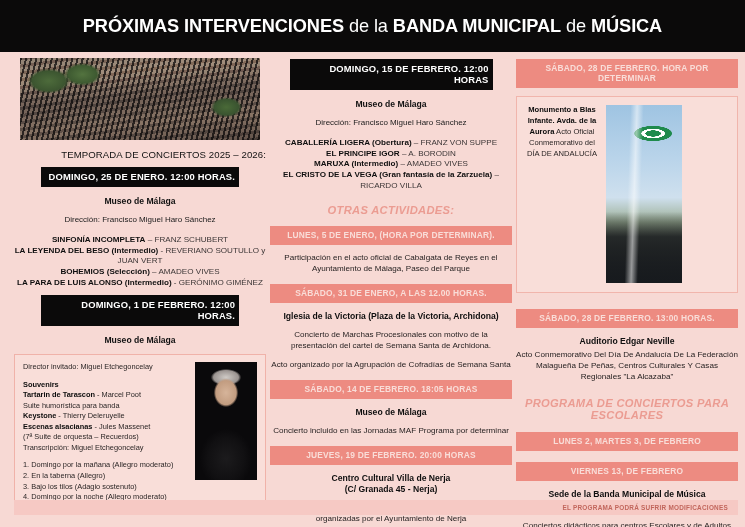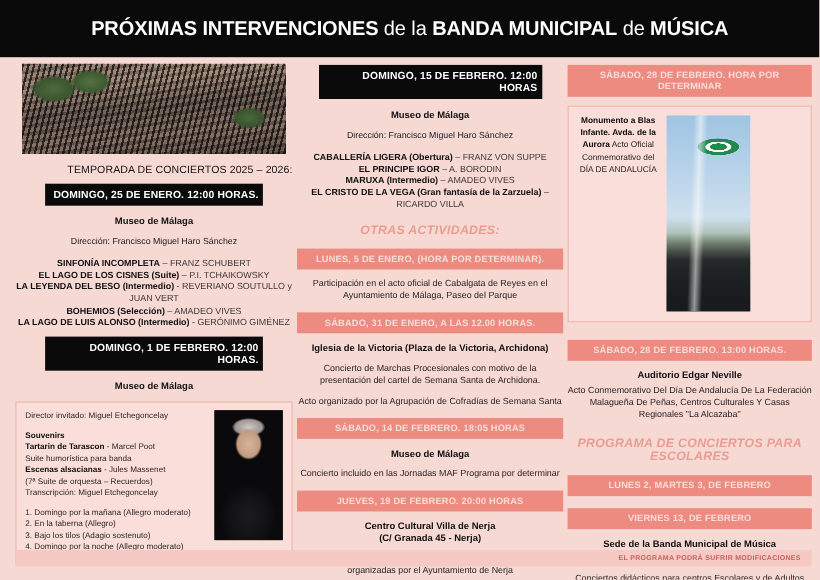--- a/index.html
+++ b/index.html
@@ -251,36 +251,36 @@
 
     <div class="photo-band"></div>
 
     <div class="season-title">TEMPORADA DE CONCIERTOS 2025 – 2026:</div>
 
     <div class="black-band">DOMINGO, 25 DE ENERO. 12:00 HORAS.</div>
     <div class="venue">Museo de Málaga</div>
     <div class="direction">Dirección: Francisco Miguel Haro Sánchez</div>
     <div class="program" id="c1prog">
         <div><b>SINFONÍA INCOMPLETA</b><span> – FRANZ SCHUBERT</span></div>
-        <div><b>EL LAGO DE LOS CISNES (Suite)</b><span> – P.I. TCHAIKOWSKY</span></div>
         <div><b>LA LEYENDA DEL BESO (Intermedio)</b><span> - REVERIANO SOUTULLO y JUAN VERT</span></div>
         <div><b>BOHEMIOS (Selección)</b><span> – AMADEO VIVES</span></div>
-        <div><b>LA LAGO DE LUIS ALONSO (Intermedio)</b><span> - GERÓNIMO GIMÉNEZ</span></div>
+        <div><b>LA PARA DE LUIS ALONSO (Intermedio)</b><span> - GERÓNIMO GIMÉNEZ</span></div>
       </div>
 
     <div class="black-band">DOMINGO, 1 DE FEBRERO. 12:00 HORAS.</div>
     <div class="venue">Museo de Málaga</div>
 
     <div class="detail-card">
       <div class="detail-text" id="c2detail">
           <div>Director invitado: Miguel Etchegoncelay</div>
           <span class="gap"></span>
           <div><b>Souvenirs</b></div>
           <div><b>Tartarin de Tarascon</b><span> - Marcel Poot</span></div>
           <div><span>Suite humorística para banda</span></div>
+          <div><b>Keystone</b><span> - Thierry Deleruyelle</span></div>
           <div><b>Escenas alsacianas</b><span> - Jules Massenet</span></div>
           <div><span>(7ª Suite de orquesta – Recuerdos)</span></div>
           <div><span>Transcripción: Miguel Etchegoncelay</span></div>
           <span class="gap"></span>
           <div>1. Domingo por la mañana (Allegro moderato)</div>
           <div>2. En la taberna (Allegro)</div>
           <div>3. Bajo los tilos (Adagio sostenuto)</div>
           <div>4. Domingo por la noche (Allegro moderato)</div>
         </div>
       <div class="conductor-photo"></div>

